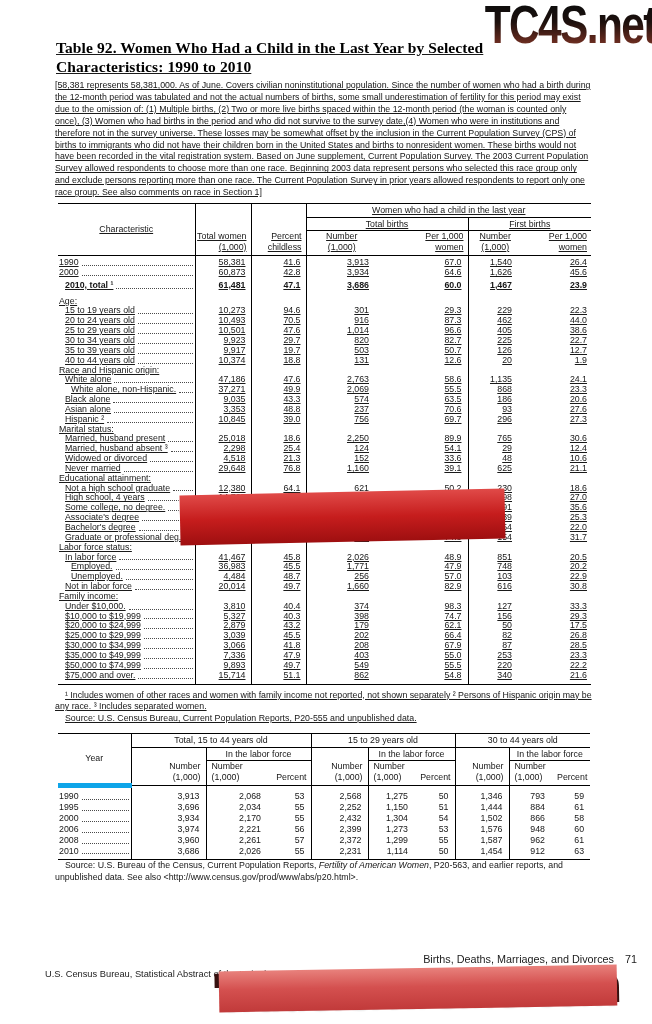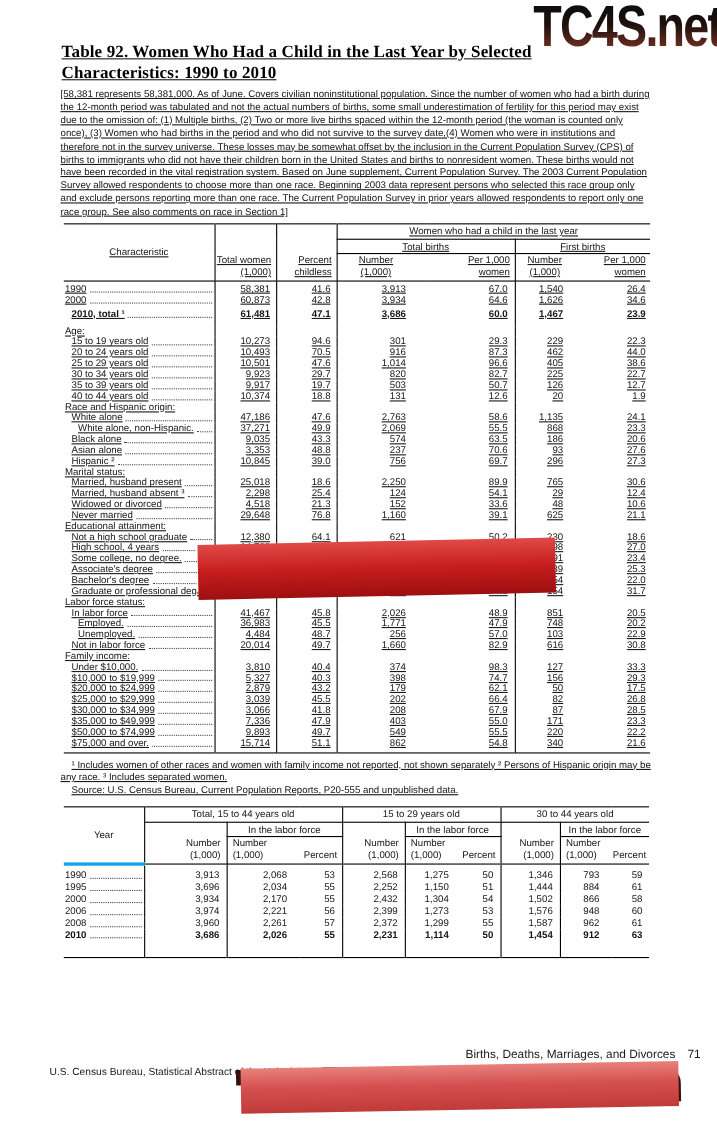--- a/index.html
+++ b/index.html
@@ -45,34 +45,34 @@
   tr.total td{font-weight:bold;padding-top:3px;padding-bottom:6px;}
   .cw{display:flex;align-items:flex-end;}
   .lbl{white-space:nowrap;}
   .leader{flex:1;min-width:4px;border-bottom:1.3px dotted #4a4a4a;margin:0 2px 2px 3px;height:1px;}
   .ind0 .cw{padding-left:1px;}
   .ind1 .cw{padding-left:7px;}
   .ind2 .cw{padding-left:13px;}
   .notes,.src{font-size:8.8px;line-height:11.6px;margin:0;color:#151515;text-indent:10px;}
   .notes{margin-top:5px;}
   
-  #t93 th.h-year{border-right:1px solid #000;border-bottom:3px solid #0ea5e9;text-align:center;vertical-align:middle;}
+  #t93 th.h-year{border-right:1px solid #000;border-bottom:5px solid #0ea5e9;text-align:center;vertical-align:middle;}
   #t93 th.h-g{border-bottom:1px solid #000;text-align:center;line-height:13px;}
   #t93 th.h-g0,#t93 th.h-g1{border-right:1px solid #000;}
   #t93 th.h-gn{border-right:1px solid #000;border-bottom:1px solid #000;vertical-align:bottom;
         text-align:right;padding:0 5px 2px 0;}
   #t93 th.h-ilf{border-bottom:1px solid #000;text-align:center;line-height:12px;}
   #t93 th.h-ilf0,#t93 th.h-ilf1{border-right:1px solid #000;}
   #t93 th.h-ln{text-align:left;padding:0 0 2px 5px;border-bottom:1px solid #000;vertical-align:bottom;}
   #t93 th.h-pct{text-align:right;padding:0 4px 2px 0;border-bottom:1px solid #000;vertical-align:bottom;}
   #t93 th.h-pct0,#t93 th.h-pct1{border-right:1px solid #000;}
   
   #t93 tbody td{line-height:10.9px;}
   #t93 tbody tr:first-child td{padding-top:3px;}
-  #t93 tbody tr:last-child td{padding-bottom:15px;font-weight:bold;}
+  #t93 tbody tr:last-child td{padding-bottom:3px;}
   #t93 td.year{border-right:1px solid #000;}
   #t93 td.num{text-align:right;padding-right:6px;}
   #t93 td.c1,#t93 td.c4,#t93 td.c7{padding-right:12px;}
   #t93 td.c0,#t93 td.c2,#t93 td.c3,#t93 td.c5,#t93 td.c6{border-right:1px solid #000;}
   .ital{font-style:italic;}
   
   .footer-right{position:absolute;top:953px;right:15px;font-size:10.8px;color:#1c1c1c;}
   .footer-right .pg{margin-left:11px;}
   .footer-left{position:absolute;top:969px;left:45px;font-size:9.3px;color:#1c1c1c;}
   
@@ -162,21 +162,21 @@
               <div class="cw">
                 <span class="lbl">2000</span>
                 <span class="leader"></span>
               </div>
             </td>
             <td class="num c0">60,873</td>
             <td class="num c1">42.8</td>
             <td class="num c2">3,934</td>
             <td class="num c3">64.6</td>
             <td class="num c4">1,626</td>
-            <td class="num c5">34.6</td>
+            <td class="num c5">45.6</td>
           </tr>
           <tr class="total">
             <td class="char ind1">
               <div class="cw">
                 <span class="lbl">2010, total ¹</span>
                 <span class="leader"></span>
               </div>
             </td>
             <td class="num c0">61,481</td>
             <td class="num c1">47.1</td>
@@ -480,21 +480,21 @@
               <div class="cw">
                 <span class="lbl">Some college, no degree.</span>
                 <span class="leader"></span>
               </div>
             </td>
             <td class="num c0">12,463</td>
             <td class="num c1">50.3</td>
             <td class="num c2">667</td>
             <td class="num c3">53.6</td>
             <td class="num c4">291</td>
-            <td class="num c5">23.4</td>
+            <td class="num c5">35.6</td>
           </tr>
           <tr>
             <td class="char ind1">
               <div class="cw">
                 <span class="lbl">Associate's degree</span>
                 <span class="leader"></span>
               </div>
             </td>
             <td class="num c0">5,498</td>
             <td class="num c1">33.5</td>
@@ -687,21 +687,21 @@
             <td class="char ind1">
               <div class="cw">
                 <span class="lbl">$35,000 to $49,999</span>
                 <span class="leader"></span>
               </div>
             </td>
             <td class="num c0">7,336</td>
             <td class="num c1">47.9</td>
             <td class="num c2">403</td>
             <td class="num c3">55.0</td>
-            <td class="num c4">171</td>
+            <td class="num c4">253</td>
             <td class="num c5">23.3</td>
           </tr>
           <tr>
             <td class="char ind1">
               <div class="cw">
                 <span class="lbl">$50,000 to $74,999</span>
                 <span class="leader"></span>
               </div>
             </td>
             <td class="num c0">9,893</td>
@@ -876,20 +876,21 @@
             <td class="num c3">2,231</td>
             <td class="num c4">1,114</td>
             <td class="num c5">50</td>
             <td class="num c6">1,454</td>
             <td class="num c7">912</td>
             <td class="num c8">63</td>
           </tr>
         </tbody>
     </table>
 
+    <p class="src"><span>Source: U.S. Bureau of the Census, Current Population Reports, </span><span class="ital">Fertility of American Women</span><span>, P20-563, and earlier reports, and unpublished data. See also &lt;http://www.census.gov/prod/www/abs/p20.html&gt;.</span></p>
   </div>
 
   <div class="footer-right">
     <span>Births, Deaths, Marriages, and Divorces</span><span class="pg">71</span>
   </div>
   <div class="footer-left">U.S. Census Bureau, Statistical Abstract of the United States: 2012</div>
 
   <div class="wm-outlined wm-dlsub">
     <span class="wm-stroke">DLSUB.COM</span>
     <span class="wm-fill">DLSUB.COM</span>

